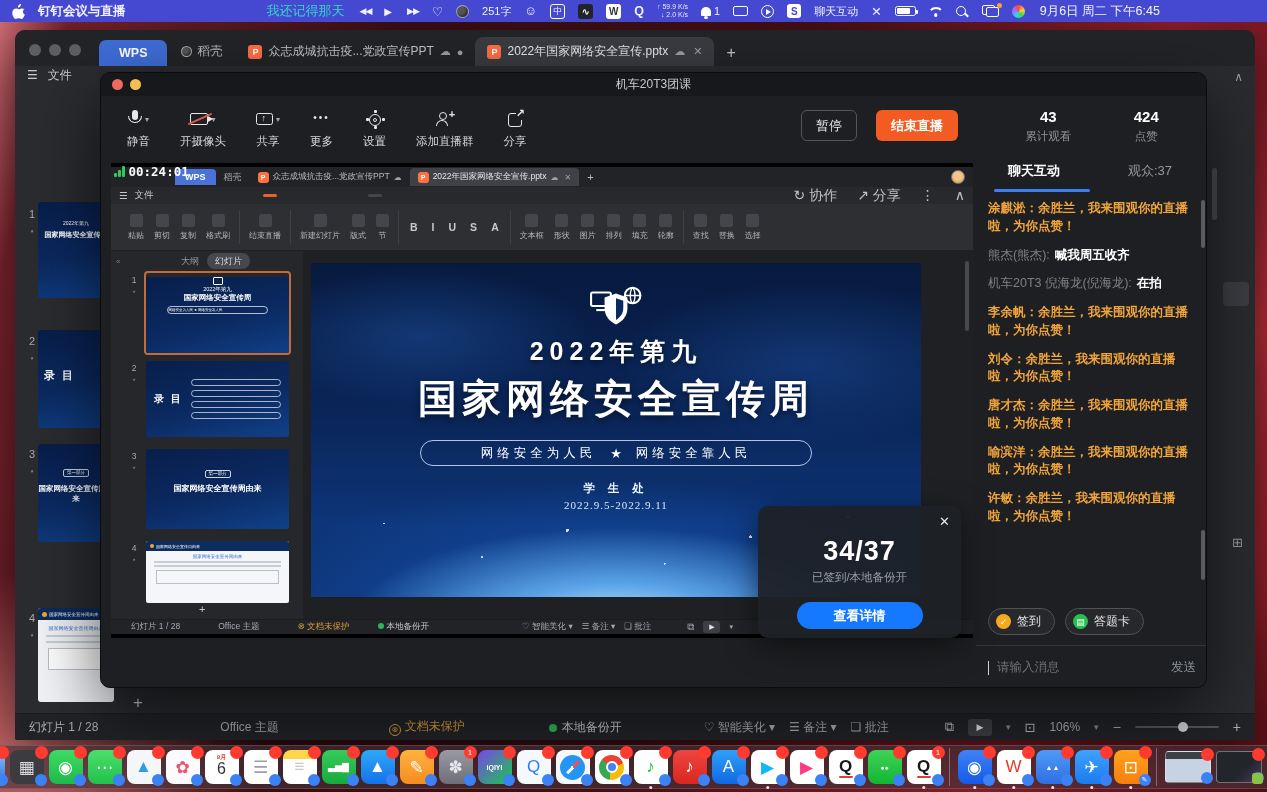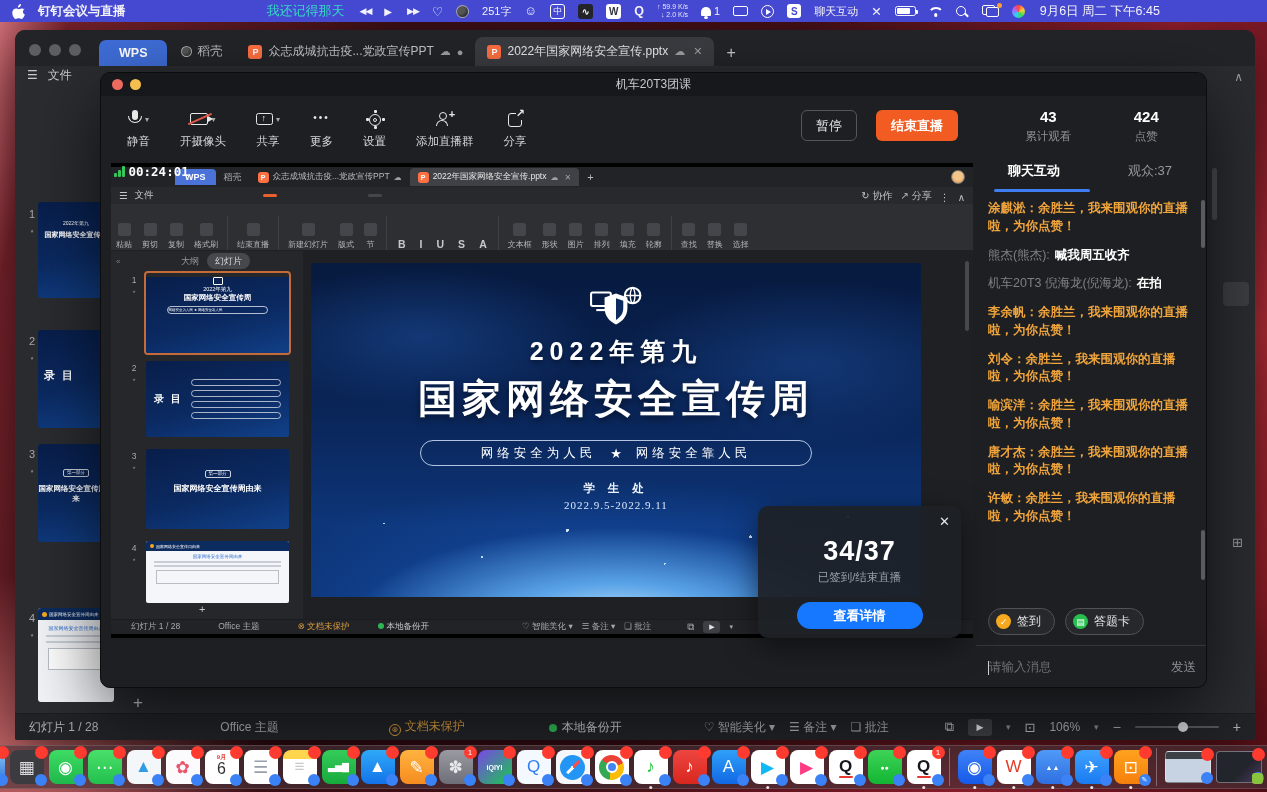--- a/index.html
+++ b/index.html
@@ -138,21 +138,21 @@
   .msg.plain .u{color:#7f8084;font-weight:400;}
   .msg.plain .t{color:#fff;font-weight:700;margin-left:5px;}
   .chatscroll{position:absolute;right:3px;width:4px;border-radius:2px;background:#595b60;}
   .cs1{top:8px;height:48px;}
   .cs2{top:338px;height:50px;}
   .lactions{display:flex;gap:10px;padding:6px 12px 10px 12px;}
   .actpill{display:flex;align-items:center;gap:6px;border:1px solid #515257;background:#26282b;border-radius:999px;padding:4px 13px 4px 7px;color:#e3e3e5;font-size:12px;}
   .actpill .ic{width:15px;height:15px;border-radius:50%;display:grid;place-items:center;color:#fff;font-size:9px;}
   .actpill.signin .ic{background:#f6a81f;}
   .actpill.quiz .ic{background:#27bf4f;}
-  .linputrow{border-top:1px solid #35363a;height:44px;display:flex;align-items:center;padding:16px 12px;}
+  .linputrow{border-top:1px solid #35363a;height:44px;display:flex;align-items:center;padding:16px 12px;gap:8px;}
   .lcaret{width:1px;height:14px;background:#d0d0d2;}
   .lplaceholder{color:#6f7075;font-size:12.5px;flex:1;}
   .lsend{color:#8a8f96;font-size:12.5px;}
 
   
   .lpopup{position:absolute;left:657px;top:433px;width:203px;height:132px;background:rgba(30,33,38,.94);border-radius:10px;z-index:20;box-shadow:0 8px 30px rgba(0,0,0,.5);}
   .lpopup .px{position:absolute;right:11px;top:8px;color:#e6e6e8;font-size:13px;}
   .lpopup .cnt{position:absolute;left:0;top:30px;width:100%;text-align:center;color:#fff;font-size:27px;font-weight:700;letter-spacing:1px;}
   .lpopup .lbl{position:absolute;left:0;top:64px;width:100%;text-align:center;color:#98a0a8;font-size:11.5px;}
   .lpopup .btn{position:absolute;left:50%;transform:translateX(-50%);bottom:9px;width:126px;height:27px;background:#1677ff;border-radius:14px;color:#fff;font-size:13px;font-weight:600;display:grid;place-items:center;}
@@ -170,22 +170,22 @@
   .idoc{display:flex;align-items:center;gap:4px;color:#b9babd;font-size:8.5px;padding:3px 8px;white-space:nowrap;max-width:190px;overflow:hidden;}
   .idoc.active{background:#3f4146;border-radius:4px 4px 0 0;color:#e6e6e8;}
   .idoc .cloud,.idoc .tclose{font-size:8px;}
   .iplus{color:#b9babd;font-size:11px;padding:0 8px;}
   .iavatar{position:absolute;right:8px;top:3px;width:14px;height:14px;border-radius:50%;background:radial-gradient(circle at 50% 40%,#f3c58a 0 45%,#d78b3a 100%);border:1px solid #777;}
   .imenurow{position:absolute;left:0;top:20px;width:100%;height:17px;display:flex;align-items:center;gap:7px;padding:0 8px;color:#c6c7ca;font-size:9.5px;}
   .imenurow .gly{color:#97989c;font-size:8px;}
   .irtab{padding:1.5px 7px;border-radius:8px;font-size:9.5px;color:#c6c7ca;white-space:nowrap;}
   .irtab.active{background:#e8622d;color:#fff;font-weight:700;}
   .irtab.dim-pill{background:#44464b;}
-  .imenu-right{margin-left:auto;display:flex;gap:8px;align-items:flex-end;color:#c0c1c4;font-size:10px;white-space:nowrap;}
-  .iribbon{position:absolute;left:0;top:37px;width:100%;height:47px;background:#2d2f33;border-bottom:1px solid #1f2023;display:flex;align-items:flex-end;padding:0 0;}
+  .imenu-right{margin-left:auto;display:flex;gap:20px;align-items:flex-start;color:#c0c1c4;font-size:14px;white-space:nowrap;}
+  .iribbon{position:absolute;left:0;top:37px;width:100%;height:47px;background:#2d2f33;border-bottom:1px solid #1f2023;display:flex;align-items:center;padding:0 12px;}
   .rchip{display:flex;flex-direction:column;align-items:center;gap:3px;padding:0 5px;}
   .rchip .ric{width:13px;height:13px;background:#44464b;border-radius:2.5px;}
   .rchip .rlab{font-size:8px;color:#b4b5b8;white-space:nowrap;}
   .rchip.sep{width:1px;height:34px;background:#3e4045;padding:0;margin:0 4px;}
   .rchip.letter .rlab{font-size:10.5px;font-weight:700;color:#c8c9cc;padding:0 2px;}
   .ibody{position:absolute;left:0;top:84px;width:100%;height:368px;background:#1f2023;}
   .ipanel{position:absolute;left:0;top:0;width:192px;height:100%;background:#26272b;}
   .ipanel-h{position:absolute;left:0;top:2px;width:100%;height:16px;display:flex;align-items:center;gap:8px;padding-left:70px;font-size:9px;color:#97989c;}
   .ipanel-h .pill{background:#46484d;color:#dcdcde;border-radius:8px;padding:1.5px 8px;}
   .ipanel-h .coll{position:absolute;left:5px;color:#7b7c80;font-size:8px;}
@@ -711,22 +711,22 @@
         <span class="ltab active">聊天互动</span>
         <span class="ltab">观众:37</span>
         <span class="ltab-line"></span>
       </div>
       <div class="chatlist">
         <div class="msg fan"><span class="u">涂麒淞：</span><span class="t">余胜兰，我来围观你的直播啦，为你点赞！</span></div>
           <div class="msg plain"><span class="u">熊杰(熊杰):</span><span class="t">喊我周五收齐</span></div>
           <div class="msg plain"><span class="u">机车20T3 倪海龙(倪海龙):</span><span class="t">在拍</span></div>
           <div class="msg fan"><span class="u">李余帆：</span><span class="t">余胜兰，我来围观你的直播啦，为你点赞！</span></div>
           <div class="msg fan"><span class="u">刘令：</span><span class="t">余胜兰，我来围观你的直播啦，为你点赞！</span></div>
+          <div class="msg fan"><span class="u">唐才杰：</span><span class="t">余胜兰，我来围观你的直播啦，为你点赞！</span></div>
           <div class="msg fan"><span class="u">喻滨洋：</span><span class="t">余胜兰，我来围观你的直播啦，为你点赞！</span></div>
-          <div class="msg fan"><span class="u">唐才杰：</span><span class="t">余胜兰，我来围观你的直播啦，为你点赞！</span></div>
           <div class="msg fan"><span class="u">许敏：</span><span class="t">余胜兰，我来围观你的直播啦，为你点赞！</span></div>
         <span class="chatscroll cs1"></span>
         <span class="chatscroll cs2"></span>
       </div>
       <div class="lactions">
         <span class="actpill signin">
             <span class="ic">✓</span>
             <span>签到</span>
           </span>
           <span class="actpill quiz">
@@ -737,21 +737,21 @@
       <div class="linputrow">
         <span class="lcaret"></span>
         <span class="lplaceholder">请输入消息</span>
         <span class="lsend">发送</span>
       </div>
     </div>
 
     <div class="lpopup">
       <span class="px">✕</span>
       <div class="cnt">34/37</div>
-      <div class="lbl">已签到/结束直播</div>
+      <div class="lbl">已签到/本地备份开</div>
       <div class="btn">查看详情</div>
     </div>
   </div>
 
   <div class="dock">
     <div class="dock-item hasdot" style="background: linear-gradient(rgb(143, 199, 248), rgb(36, 112, 216)); color: rgb(255, 255, 255);">
 
       <span class="badge"></span>
       <span class="badge2"></span>
 

